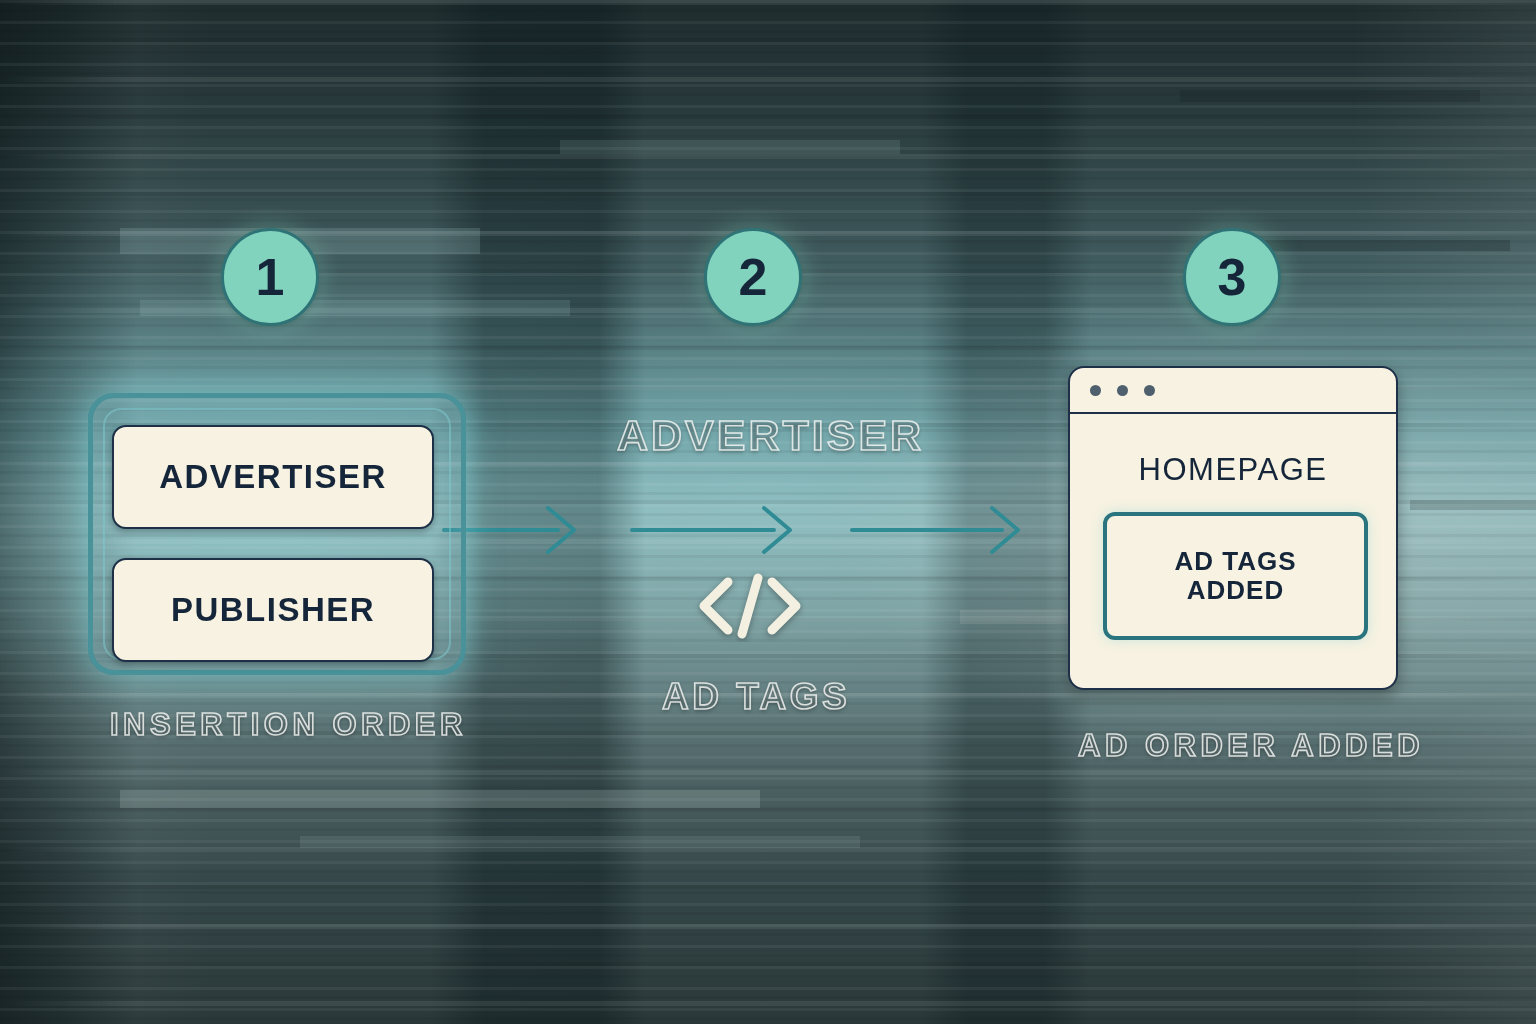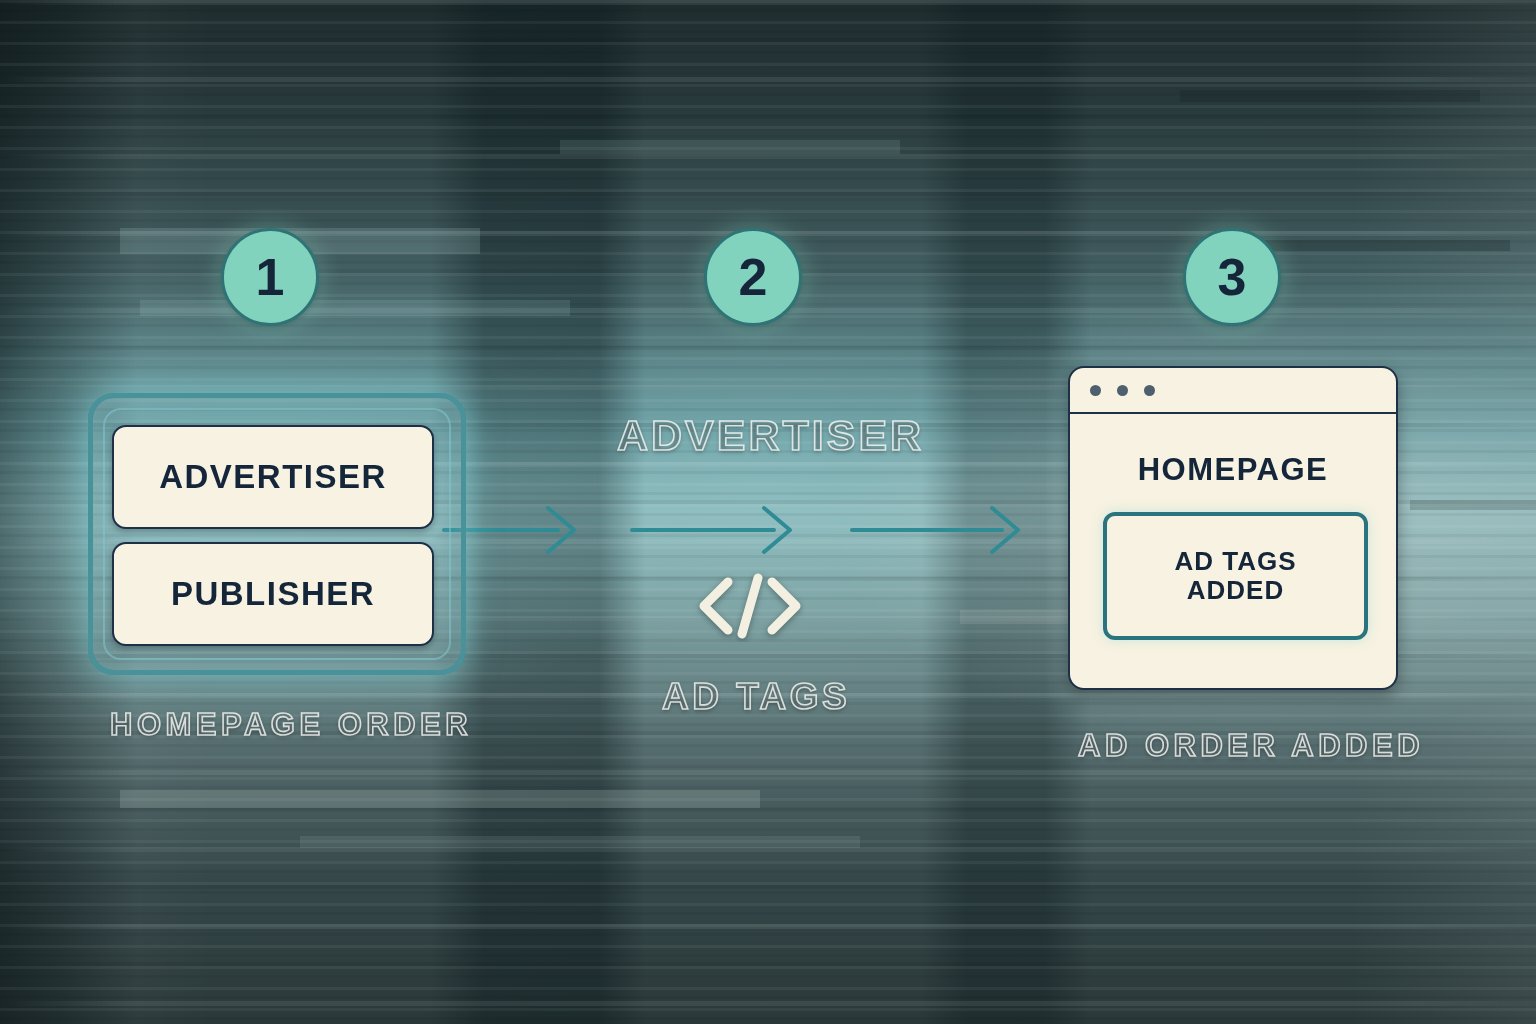--- a/index.html
+++ b/index.html
@@ -106,21 +106,21 @@
   .io-inner{
     position:absolute;inset:10px;border:2px solid rgba(125,200,206,.55);border-radius:18px;
   }
   .io-card{
     position:absolute;left:112px;width:318px;height:100px;
     background:#f7f2e1;border:2px solid #1d3047;border-radius:14px;
     display:flex;align-items:center;justify-content:center;
     box-shadow:0 3px 7px rgba(0,0,0,.30);
   }
   .io-card.a{top:425px;}
-  .io-card.b{top:542px;justify-content:center;}
+  .io-card.b{top:558px;justify-content:center;}
   .io-card span{
     font-size:33px;font-weight:bold;color:#15263a;letter-spacing:1.5px;
   }
 
   
   .ghost{
     position:absolute;
     font-weight:bold;
     color:rgba(255,255,255,.07);
     -webkit-text-stroke:1.6px rgba(246,248,245,.82);
@@ -146,21 +146,21 @@
   }
   .browser-bar{
     position:absolute;left:0;right:0;top:0;height:44px;
     border-bottom:2px solid #1d3047;
     display:flex;align-items:center;gap:16px;padding-left:20px;
   }
   .dot{width:11px;height:11px;border-radius:50%;background:#4e5f6d;}
   .browser-body{position:absolute;left:0;right:0;top:46px;bottom:0;}
   .home-title{
     position:absolute;left:0;right:0;top:38px;text-align:center;
-    font-size:31px;font-weight:bold;color:#15263a;letter-spacing:1.5px;
+    font-size:31px;font-weight:normal;color:#15263a;letter-spacing:1.5px;
   }
   .adbox{
     position:absolute;left:33px;right:28px;top:98px;height:120px;
     border:4px solid #2a7480;border-radius:12px;
     display:flex;align-items:center;justify-content:center;
     box-shadow:0 0 12px rgba(120,210,215,.35);
   }
   .adbox-txt{
     text-align:center;font-size:26px;font-weight:bold;color:#15263a;
     line-height:1.12;letter-spacing:1px;
@@ -216,21 +216,21 @@
     <div class="io-inner"></div>
   </div>
 
   <div class="io-card a">
     <span>ADVERTISER</span>
   </div>
   <div class="io-card b">
     <span>PUBLISHER</span>
   </div>
 
-  <div class="ghost cap" style="left:110px;top:707px;">HOMEPAGE ORDER</div>
+  <div class="ghost cap" style="left:110px;top:707px;">INSERTION ORDER</div>
 
   <div class="badge" style="left:704px;top:228px;">
     <span>2</span>
   </div>
 
   <div class="ghost adv2" style="left:617px;top:411px;">ADVERTISER</div>
 
   <svg class="code-glyph" width="112" height="72" viewBox="0 0 112 72">
     <g fill="none" stroke="#f3f0e2" stroke-width="9" stroke-linecap="round" stroke-linejoin="round" style="filter:drop-shadow(0 2px 3px rgba(0,0,0,.35));">
       <polyline points="34,12 10,36 34,60"></polyline>

